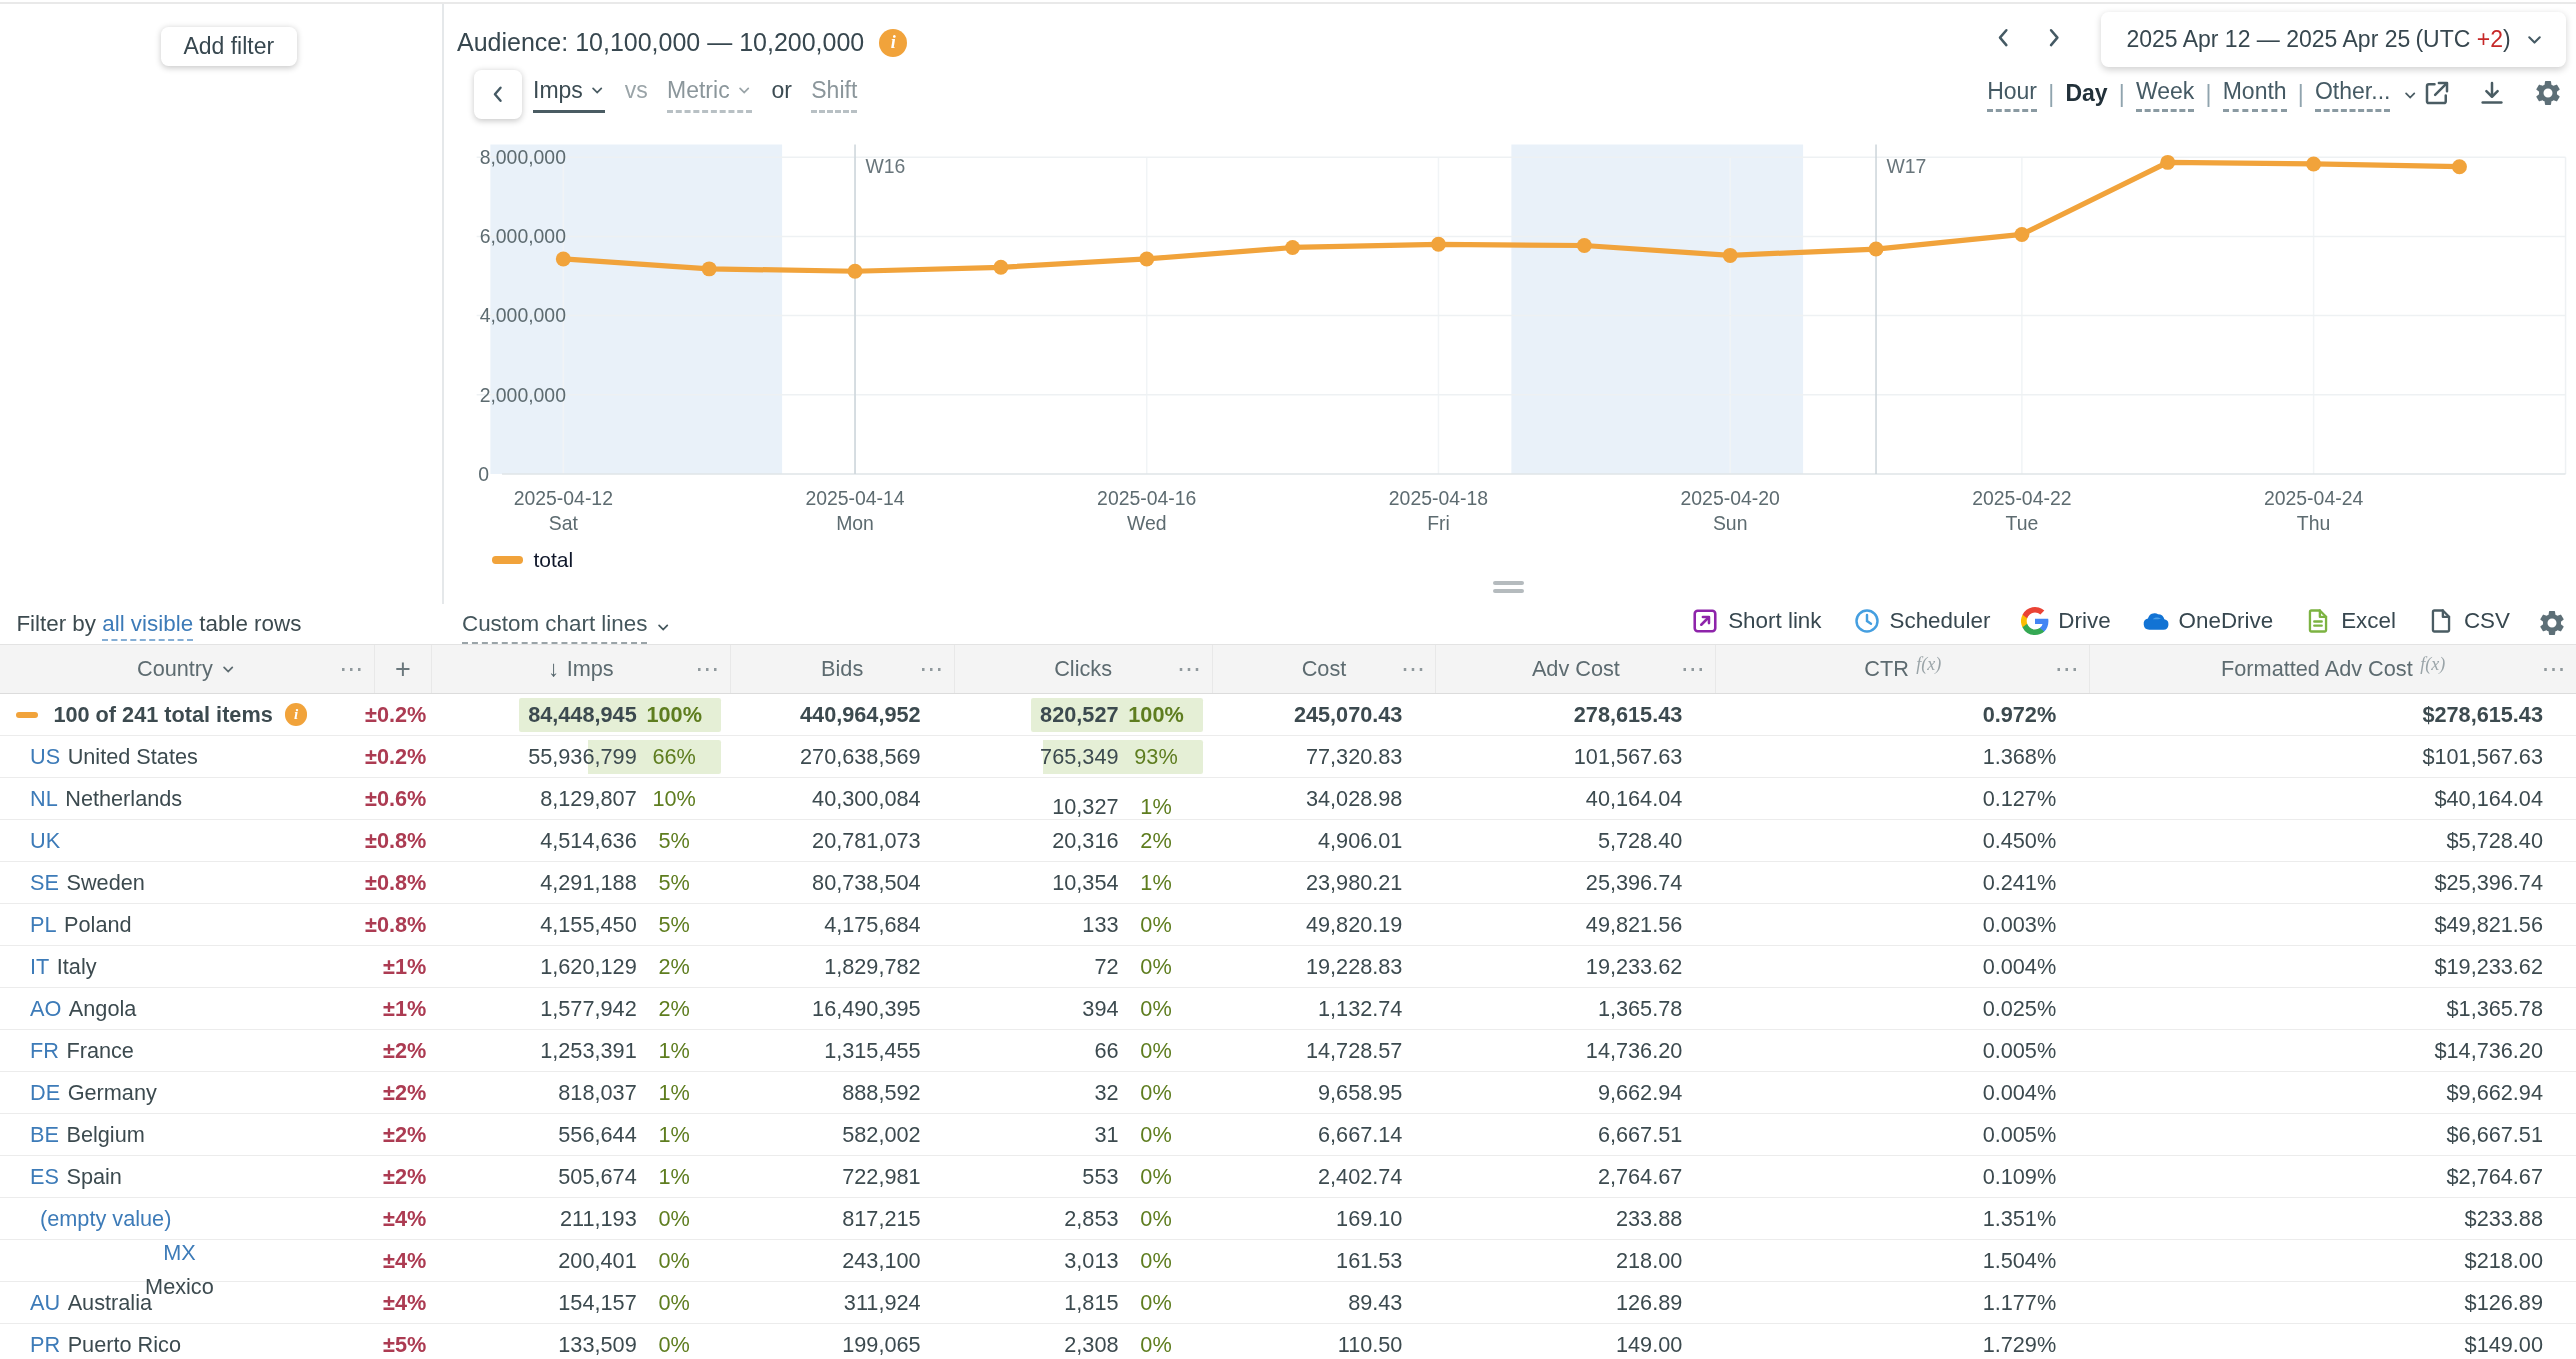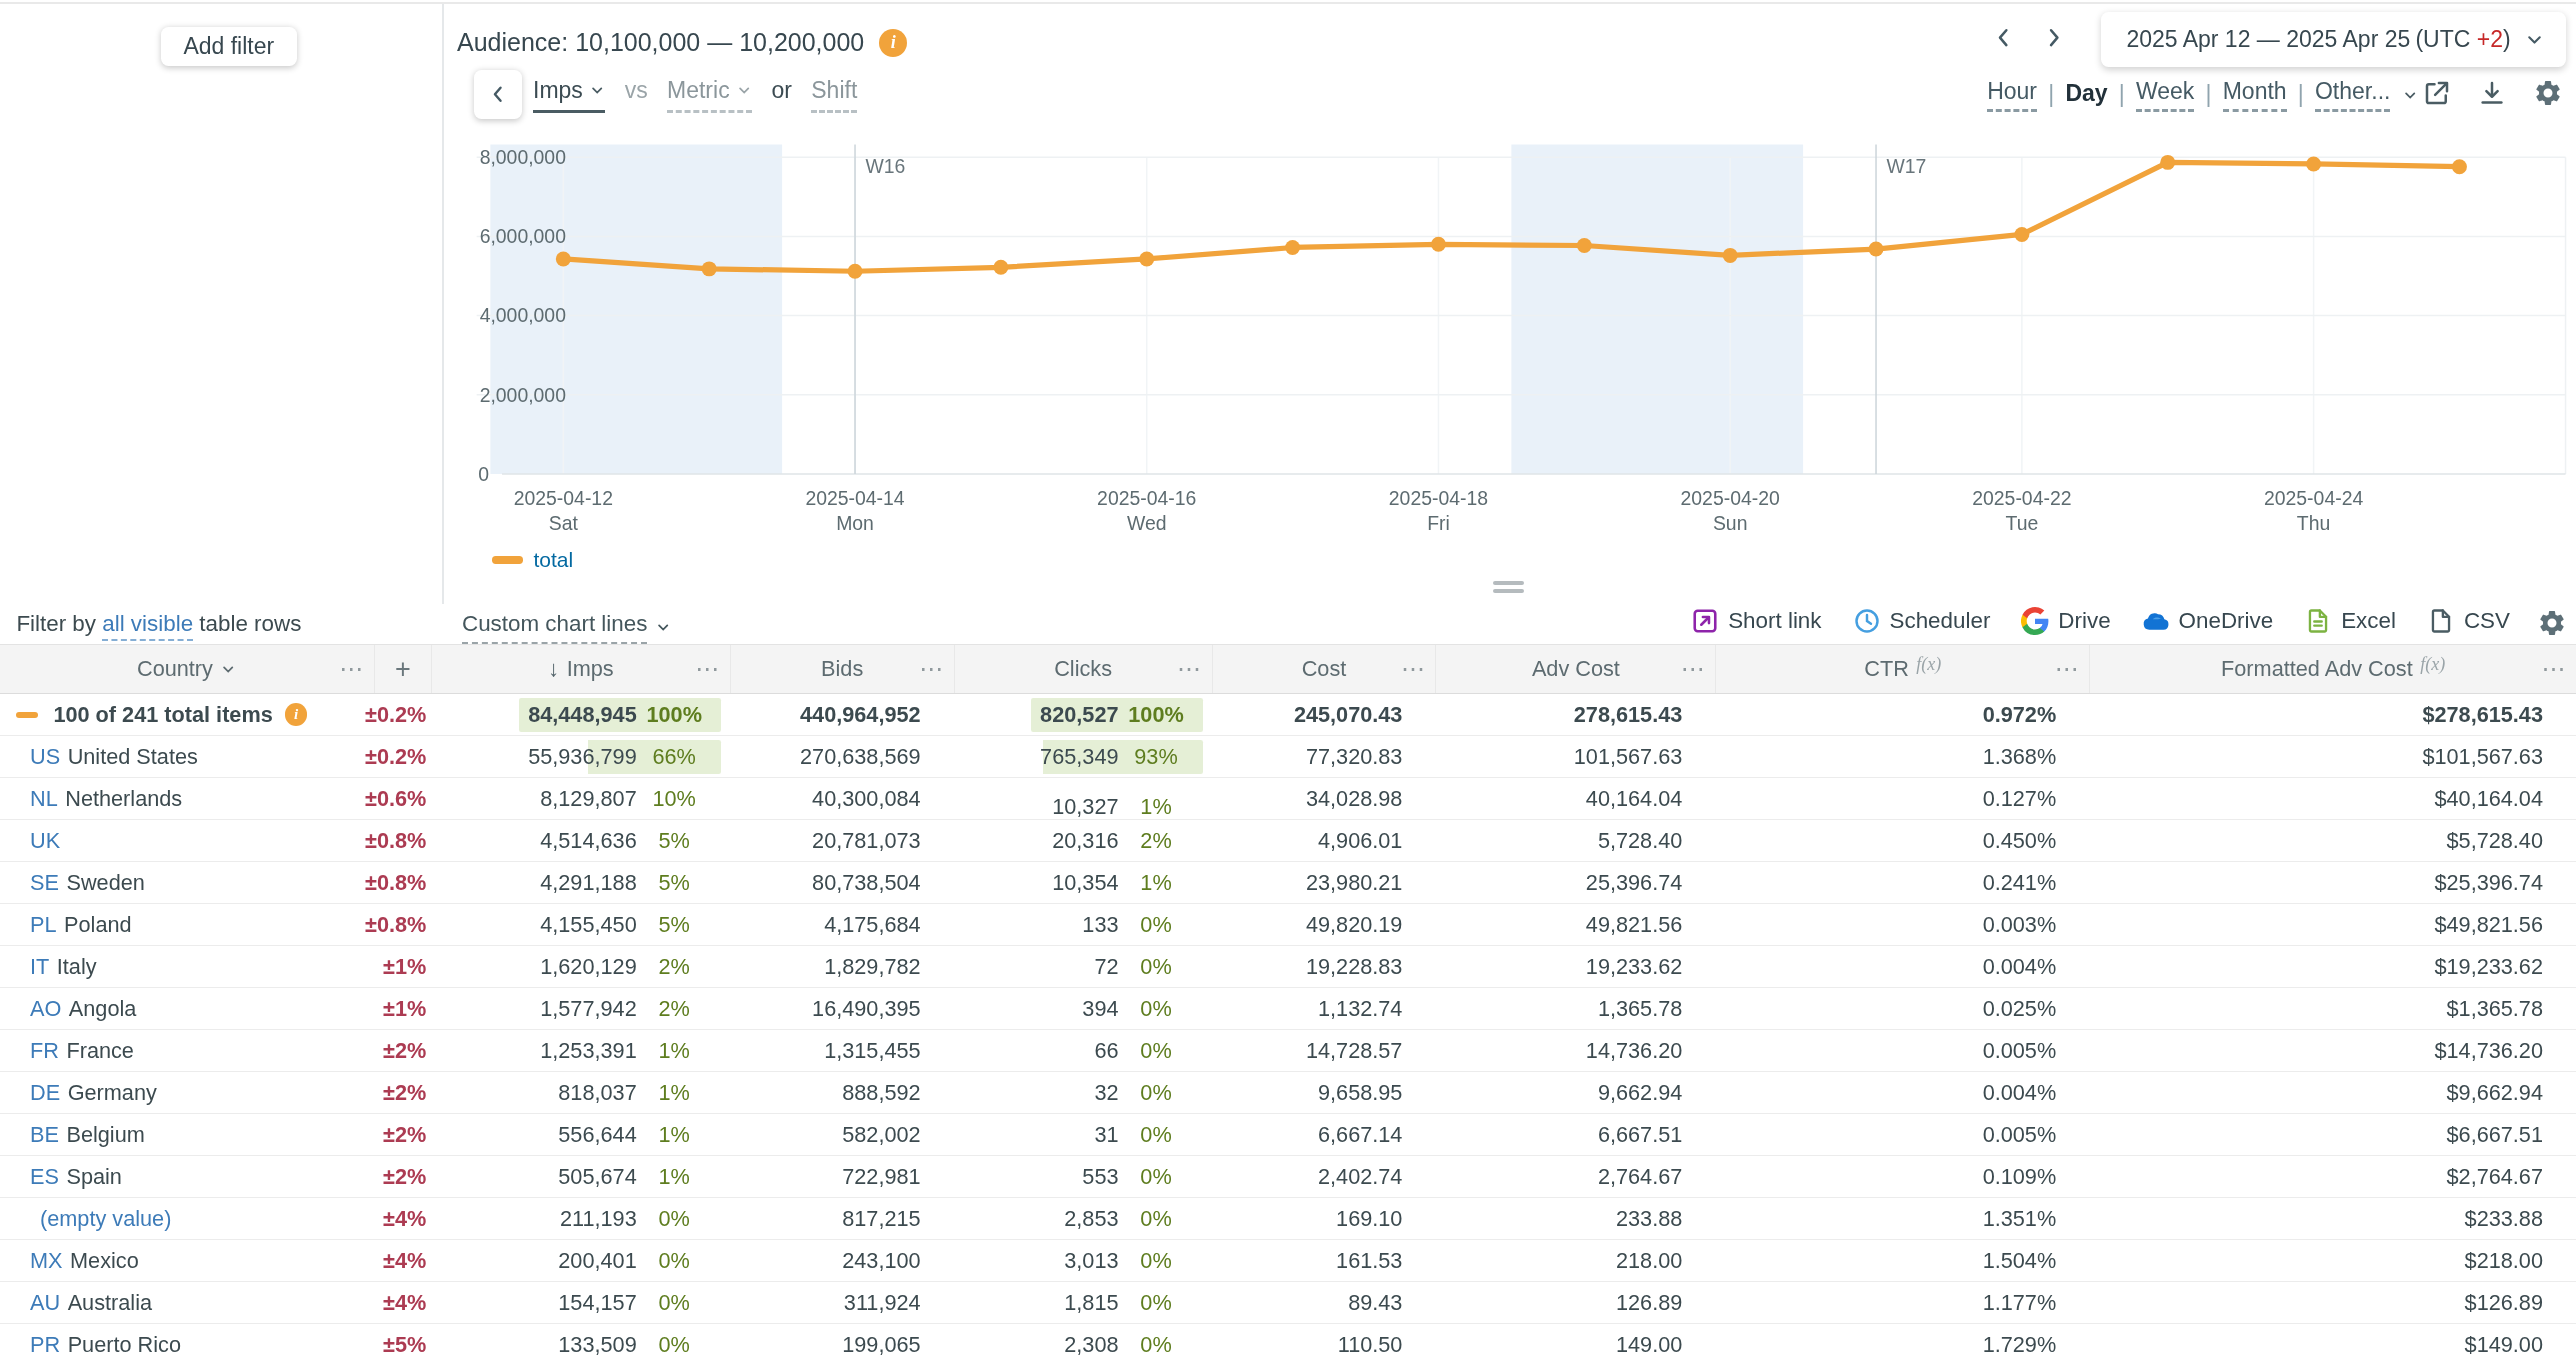--- a/index.html
+++ b/index.html
@@ -43,21 +43,21 @@
   .top-icons{position:absolute;top:76px;right:12px;display:flex;align-items:center;gap:22.4px;}
   .icon-btn{border:none;background:transparent;padding:0;cursor:pointer;width:33px;height:33px;
       display:flex;align-items:center;justify-content:center;}
   .icon-btn svg{width:30px;height:30px;}
 
   
   .chart-wrap{position:absolute;left:0;top:134px;width:2576px;height:411px;}
   .chart-wrap svg{display:block;}
   .legend{position:absolute;left:492px;top:548px;display:flex;align-items:center;gap:10.5px;cursor:pointer;}
   .legend-dash{width:31px;height:7.5px;border-radius:3.7px;background:#f1a33b;}
-  .legend-label{font-size:21px;color:#0369a1;}
+  .legend-label{font-size:21px;color:#0f172a;}
   .drag-handle{position:absolute;left:1493px;top:581px;cursor:row-resize;}
   .drag-handle i{display:block;width:31px;height:3.7px;border-radius:2.2px;background:#b5bbbe;margin-bottom:4.5px;}
 
   
   .filter-by{position:absolute;left:16.4px;top:611px;font-size:22.4px;color:#3c4a4f;}
   .link-dashed{color:#3d7bb8;border-bottom:2.2px dashed #85aed4;padding-bottom:3px;cursor:pointer;}
   .custom-lines{position:absolute;left:462px;top:611px;font-size:22.4px;color:#44565c;cursor:pointer;
       display:flex;align-items:center;gap:7.5px;}
   .dash-under{border-bottom:2.2px dashed #9aa4a8;padding-bottom:4.5px;}
   .exports{position:absolute;top:607px;right:66px;display:flex;align-items:center;gap:31px;}
@@ -702,21 +702,21 @@
               <span class="val">2,853</span>
               <span class="pct">0%</span>
             </span>
           </div>
           <div class="td td-num" style="width: 224px;">169.10</div>
           <div class="td td-num" style="width: 280px;">233.88</div>
           <div class="td td-num" style="width: 374px;">1.351%</div>
           <div class="td td-num" style="width: 487px;">$233.88</div>
         </div>
         <div class="tr">
-          <div class="td td-country" style="width: 329px;">
+          <div class="td td-country" style="width: 329px; flex-direction: column;">
             <span class="code">MX</span>
             <span>Mexico</span>
           </div>
           <div class="td td-err" style="width: 102px;">±4%</div>
           <div class="td td-pill" style="width: 299px;">
             <span class="pill">
               <span class="val">200,401</span>
               <span class="pct">0%</span>
             </span>
           </div>

